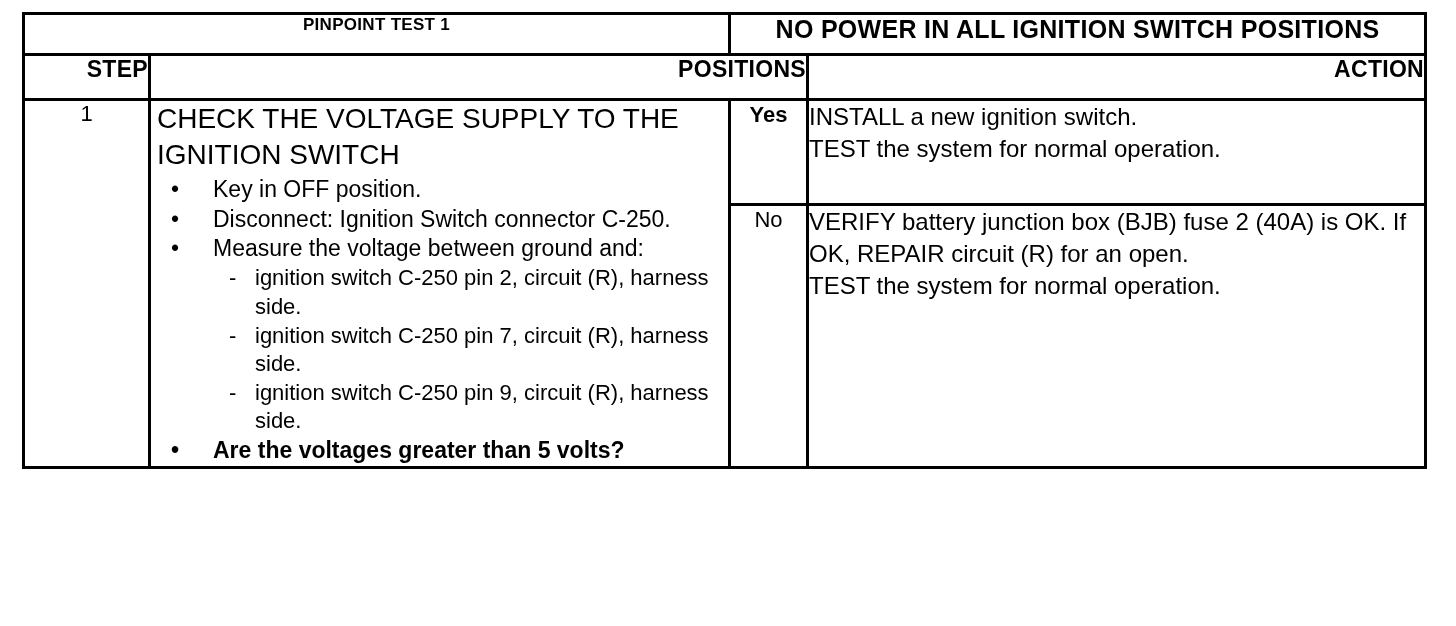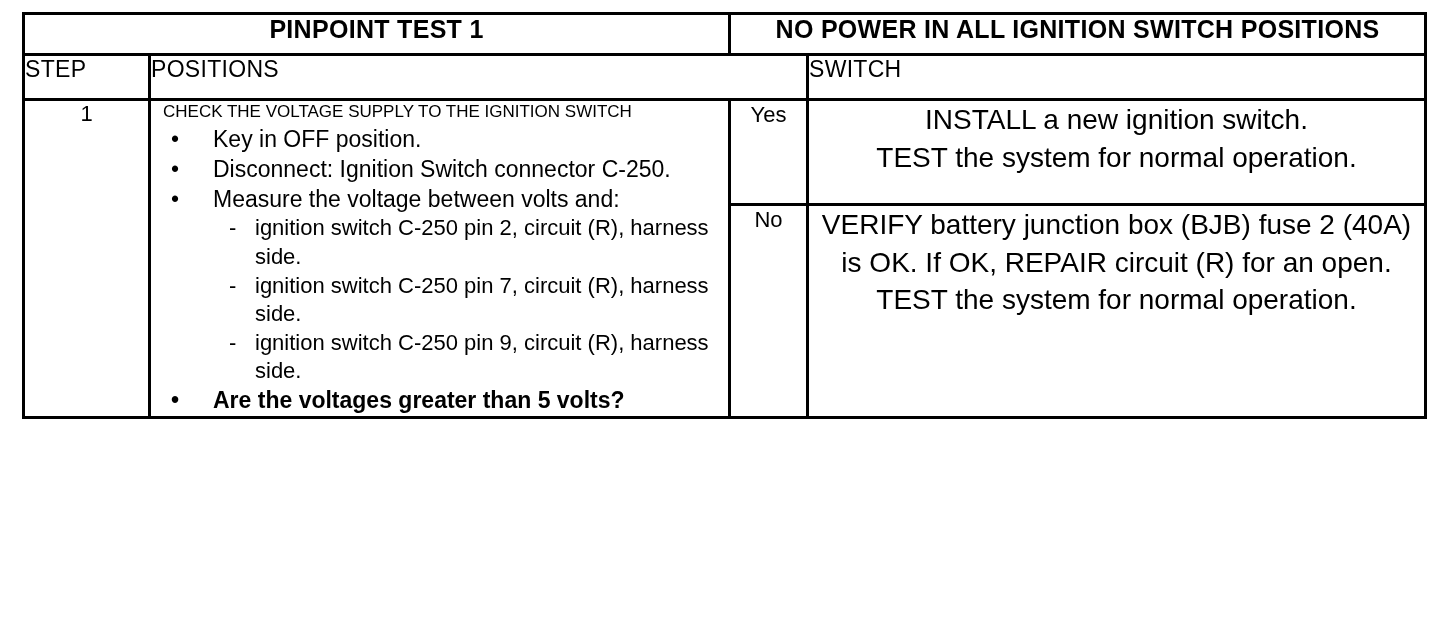--- a/index.html
+++ b/index.html
@@ -37,41 +37,41 @@
     padding: 0;
     vertical-align: top;
     background: #ffffff;
   }
 
   
   .title-test-id {
     height: 38px;
     text-align: center;
     vertical-align: middle;
-    font-size: 25px;
+    font-size: 17px;
     font-weight: bold;
     letter-spacing: 0.3px;
   }
   .title-test-name {
     height: 38px;
     vertical-align: middle;
     font-size: 25px;
     font-weight: bold;
     padding-left: 14px;
     letter-spacing: 0.3px;
     text-align: center;
   }
 
   
   .colhead {
     height: 42px;
-    text-align: left;
+    text-align: right;
     vertical-align: middle;
     font-size: 23px;
-    font-weight: normal;
+    font-weight: bold;
     letter-spacing: 0.3px;
   }
 
   
   .step-cell {
     text-align: center;
     font-size: 22px;
     padding-top: 10px;
   }
 
@@ -83,29 +83,28 @@
 
   .yesno-cell {
     text-align: center;
     font-size: 22px;
     padding-top: 10px;
     line-height: 1.30;
   }
 
   .action-cell {
     padding: 8px 10px 12px 14px;
+    font-size: 24px;
+    line-height: 1.34;
+  }
+
+  
+  .insp-heading {
+    margin: 0 0 2px 6px;
     font-size: 28px;
-    line-height: 1.34;
-    text-align: center;
-  }
-
-  
-  .insp-heading {
-    margin: 0 0 2px 12px;
-    font-size: 17px;
     line-height: 1.28;
     max-width: 530px;
   }
 
   ul.bullets {
     list-style: none;
     margin: 0;
     padding: 0;
   }
   ul.bullets > li {
@@ -167,21 +166,21 @@
     <tbody>
 
       <tr>
         <td class="title-test-id" colspan="2">PINPOINT TEST 1</td>
         <td class="title-test-name" colspan="2">NO POWER IN ALL IGNITION SWITCH POSITIONS</td>
       </tr>
 
       <tr>
         <td class="colhead">STEP</td>
         <td class="colhead" colspan="2">POSITIONS</td>
-        <td class="colhead">SWITCH</td>
+        <td class="colhead">ACTION</td>
       </tr>
 
       <tr>
         <td class="step-cell" rowspan="2">1</td>
 
         <td class="inspection-cell" rowspan="2">
           <p class="insp-heading">CHECK THE VOLTAGE SUPPLY TO THE IGNITION SWITCH</p>
 
           <ul class="bullets">
 
@@ -190,21 +189,21 @@
               <span>Key in OFF position.</span>
             </li>
 
             <li>
               <span class="bullet-dot">•</span>
               <span>Disconnect: Ignition Switch connector C-250.</span>
             </li>
 
             <li>
               <span class="bullet-dot">•</span>
-              <span>Measure the voltage between volts and:</span>
+              <span>Measure the voltage between ground and:</span>
 
               <ul class="subbullets">
                 <li>
                   <span class="dash-mark">-</span>
                   <span>ignition switch C-250 pin 2, circuit (R), harness side.</span>
                 </li>
                 <li>
                   <span class="dash-mark">-</span>
                   <span>ignition switch C-250 pin 7, circuit (R), harness side.</span>
                 </li>
@@ -216,21 +215,21 @@
             </li>
 
             <li class="bold-q">
               <span class="bullet-dot">•</span>
               <span>Are the voltages greater than 5 volts?</span>
             </li>
 
           </ul>
         </td>
 
-        <td class="yesno-cell" style="height:102px;">Yes</td>
+        <td class="yesno-cell" style="height:102px;font-weight:bold;">Yes</td>
 
         <td class="action-cell">
           <p class="action-line">INSTALL a new ignition switch.</p>
           <p class="action-line">TEST the system for normal operation.</p>
         </td>
       </tr>
 
       <tr>
         <td class="yesno-cell">No</td>
 

